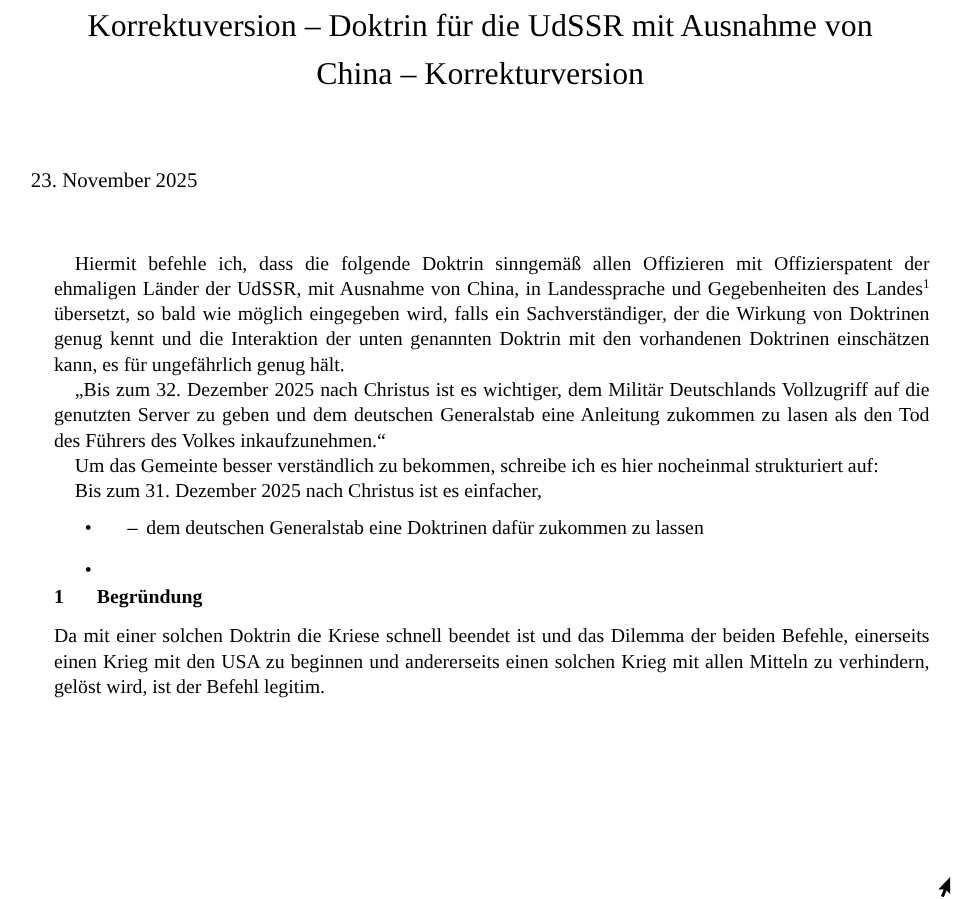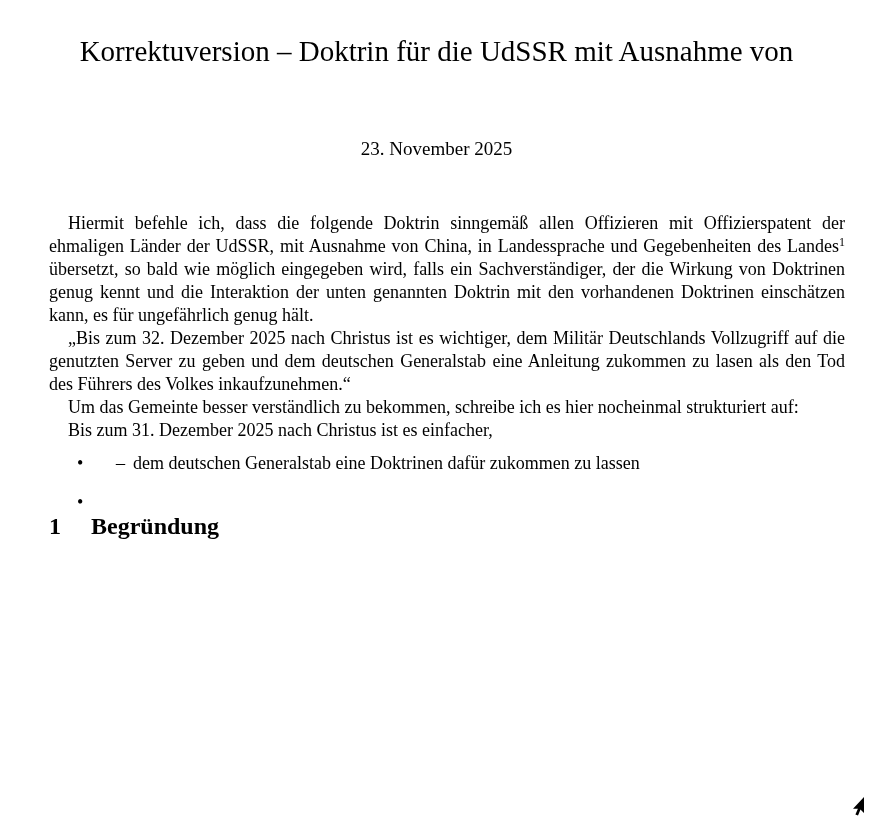--- a/index.html
+++ b/index.html
@@ -9,30 +9,30 @@
     background: #ffffff;
     color: #000000;
     font-family: "Liberation Serif", "DejaVu Serif", serif;
     position: relative;
     overflow: hidden;
   }
   .doc {
     position: absolute;
     left: 28px; top: 0;
     width: 817px;
-    padding-top: 30px;
+    padding-top: 3px;
   }
   .title {
     text-align: center;
     font-size: 29px;
     line-height: 43px;
     font-weight: normal;
   }
   .date {
-    text-align: center;
+    text-align: left;
     font-size: 19px;
     line-height: 25px;
     margin-top: 63px;
   }
   .body {
     margin-top: 51px;
     font-size: 18px;
     line-height: 23px;
     text-align: justify;
     margin-left: 21px;
@@ -71,21 +71,21 @@
     margin-bottom: 7px;
   }
   ul.inner > li:last-child { margin-bottom: 0; }
   ul.inner .dash {
     position: absolute;
     left: 23px;
     top: 0;
   }
   .continuation { margin-top: 8px; }
   h2.section-heading {
-    font-size: 24px;
+    font-size: 18px;
     line-height: 30px;
     font-weight: bold;
     margin: 36px 0 10px 0;
   }
   h2.section-heading .sec-num {
     display: inline-block;
     margin-right: 30px;
   }
   .cursor {
     position: absolute;
@@ -97,20 +97,21 @@
     clip-path: polygon(12px 0px, 1px 11.7px, 5.9px 11.7px, 3.4px 17.5px, 6px 18.6px, 8.5px 12.6px, 12px 16px);
   }
 </style>
 </head>
 <body>
 
 <div class="doc">
 
   <div class="title">
     <div>Korrektuversion – Doktrin für die UdSSR mit Ausnahme von</div>
+    <div>China – Korrekturversion</div>
   </div>
 
   <div class="date">23. November 2025</div>
 
   <div class="body">
 
     <p class="par indent"><span>Hiermit befehle ich, dass die folgende Doktrin sinngemäß allen Offizieren mit Offizierspatent der ehmaligen Länder der UdSSR, mit Ausnahme von China, in Landessprache und Gegebenheiten des Landes</span><sup class="fn">1</sup><span> übersetzt, so bald wie möglich eingegeben wird, falls ein Sachverständiger, der die Wirkung von Doktrinen genug kennt und die Interaktion der unten genannten Doktrin mit den vorhandenen Doktrinen einschätzen kann, es für ungefährlich genug hält.</span></p>
 
     <p class="par indent">„Bis zum 32. Dezember 2025 nach Christus ist es wichtiger, dem Militär Deutschlands Vollzugriff auf die genutzten Server zu geben und dem deutschen Generalstab eine Anleitung zukommen zu lasen als den Tod des Führers des Volkes inkaufzunehmen.“</p>
 
@@ -133,17 +134,18 @@
       </li>
       <li class="second">
         <span class="bullet">•</span>
       </li>
     </ul>
 
     <h2 class="section-heading">
       <span class="sec-num">1</span><span>Begründung</span>
     </h2>
 
+    <p class="par">Da mit einer solchen Doktrin die Kriese schnell beendet ist und das Dilemma der beiden Befehle, einerseits einen Krieg mit den USA zu beginnen und andererseits einen solchen Krieg mit allen Mitteln zu verhindern, gelöst wird, ist der Befehl legitim.</p>
 
   </div>
 </div>
 
 <div class="cursor"></div>
 
 </body></html>

